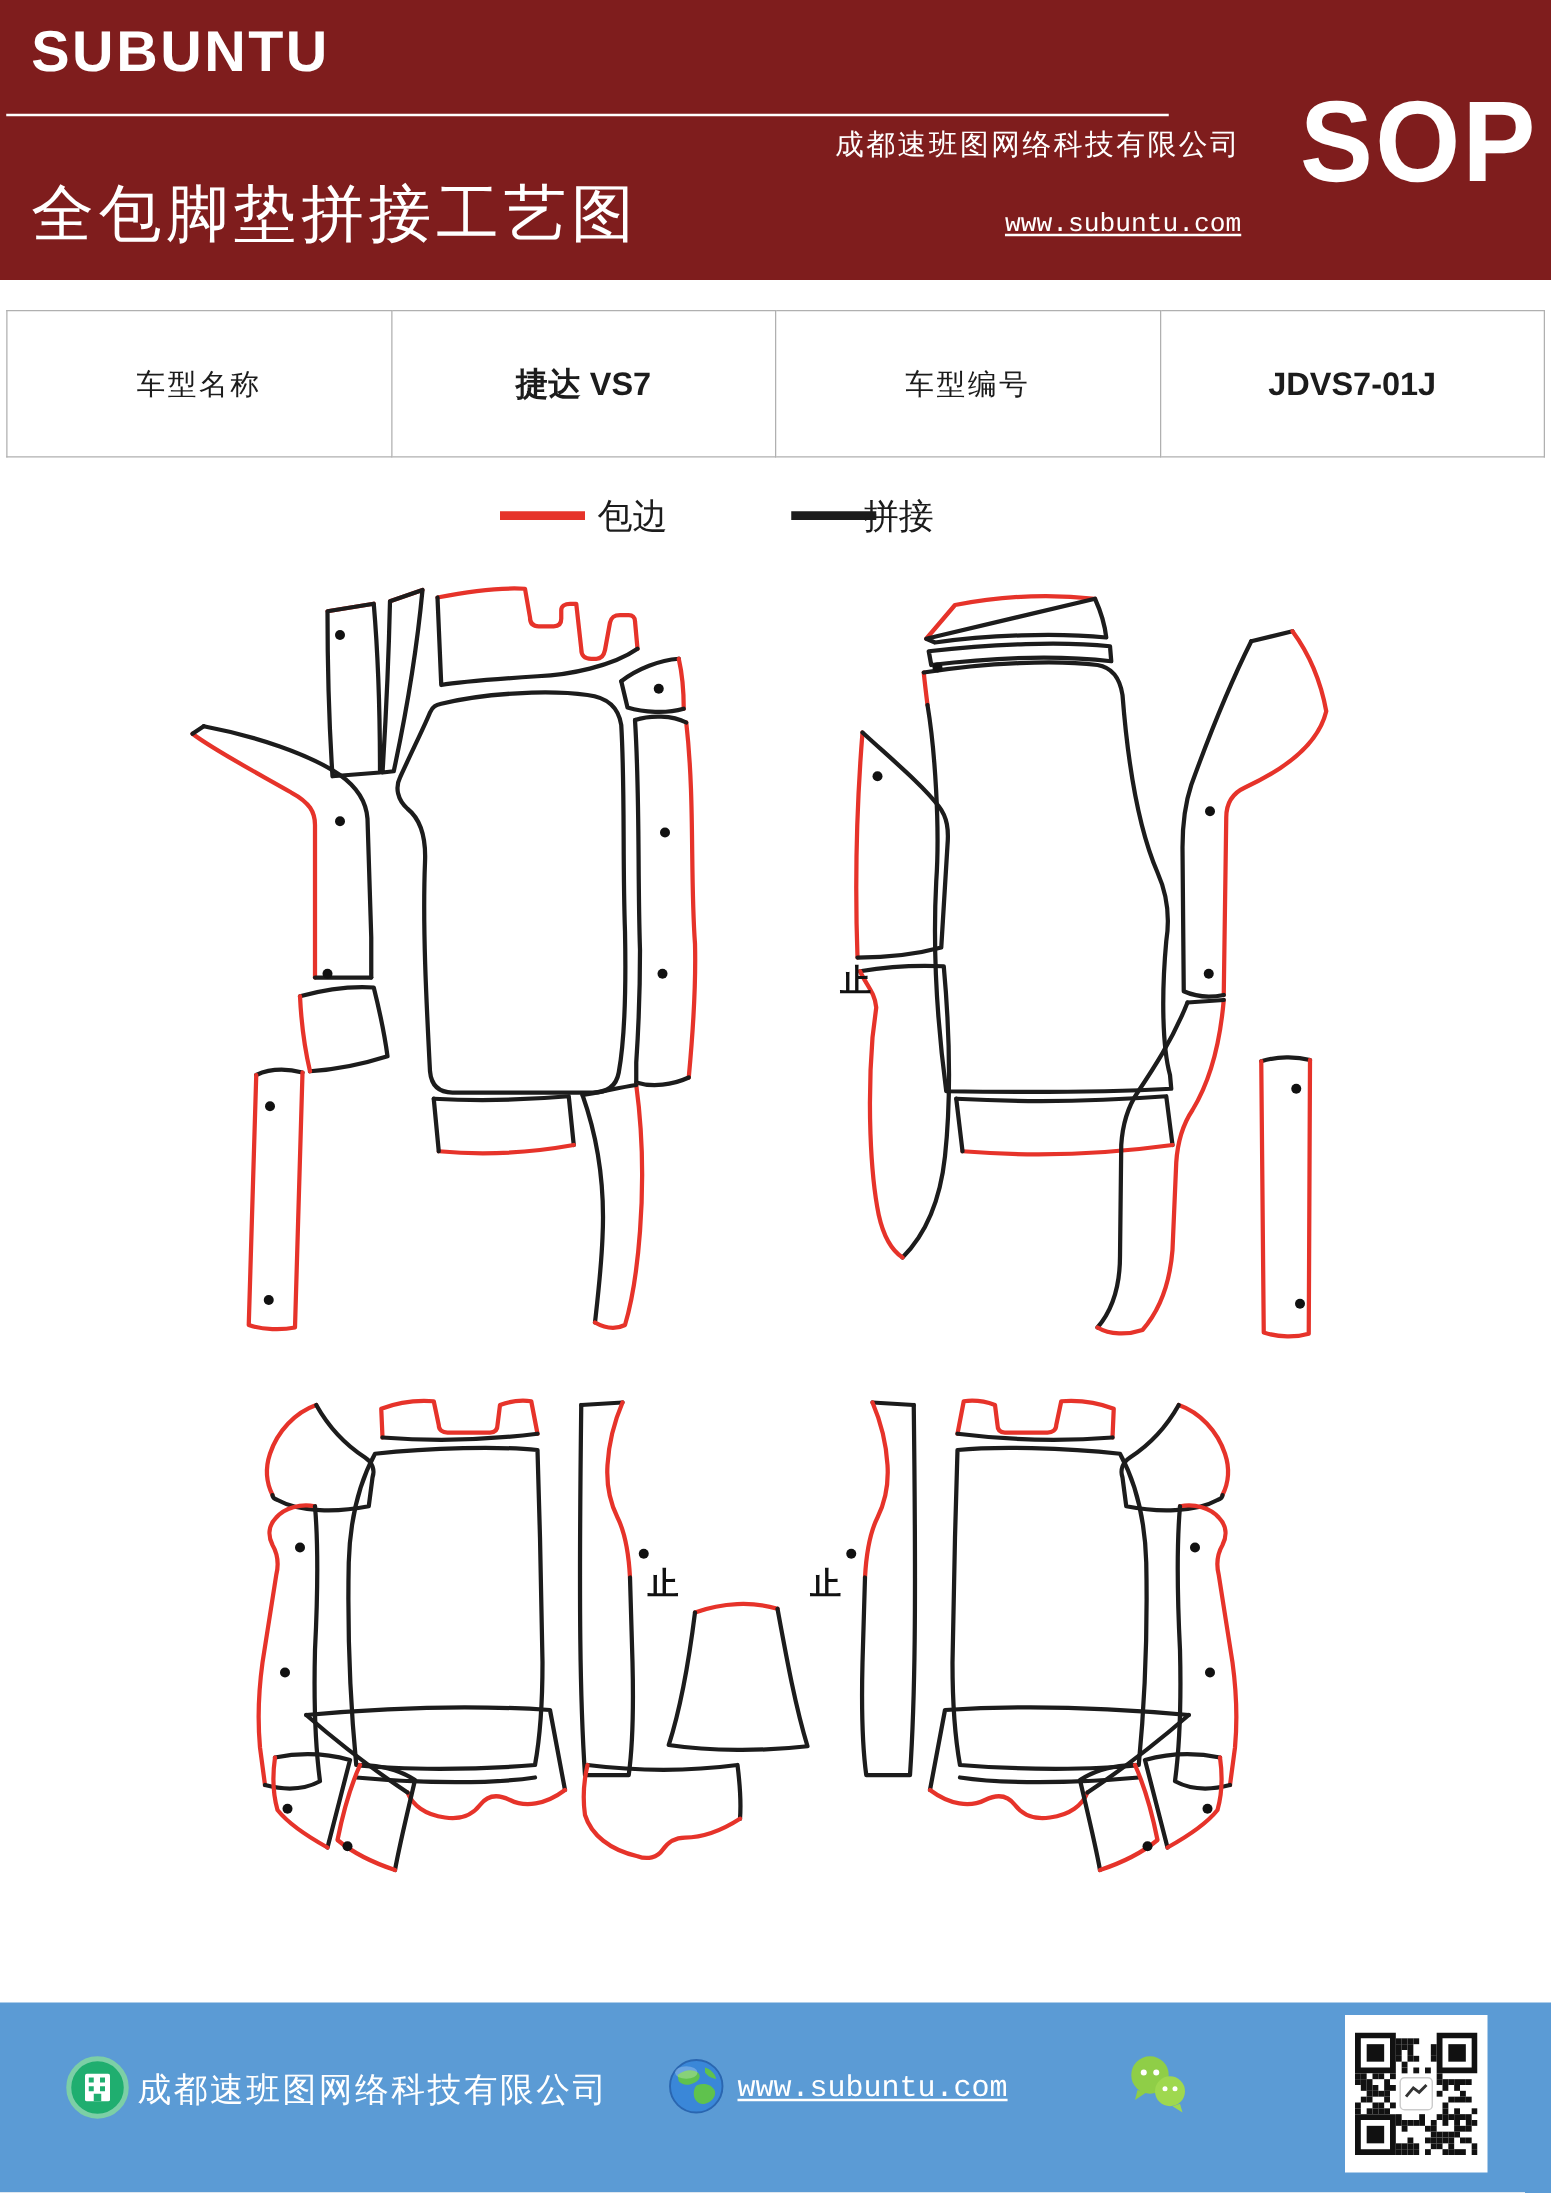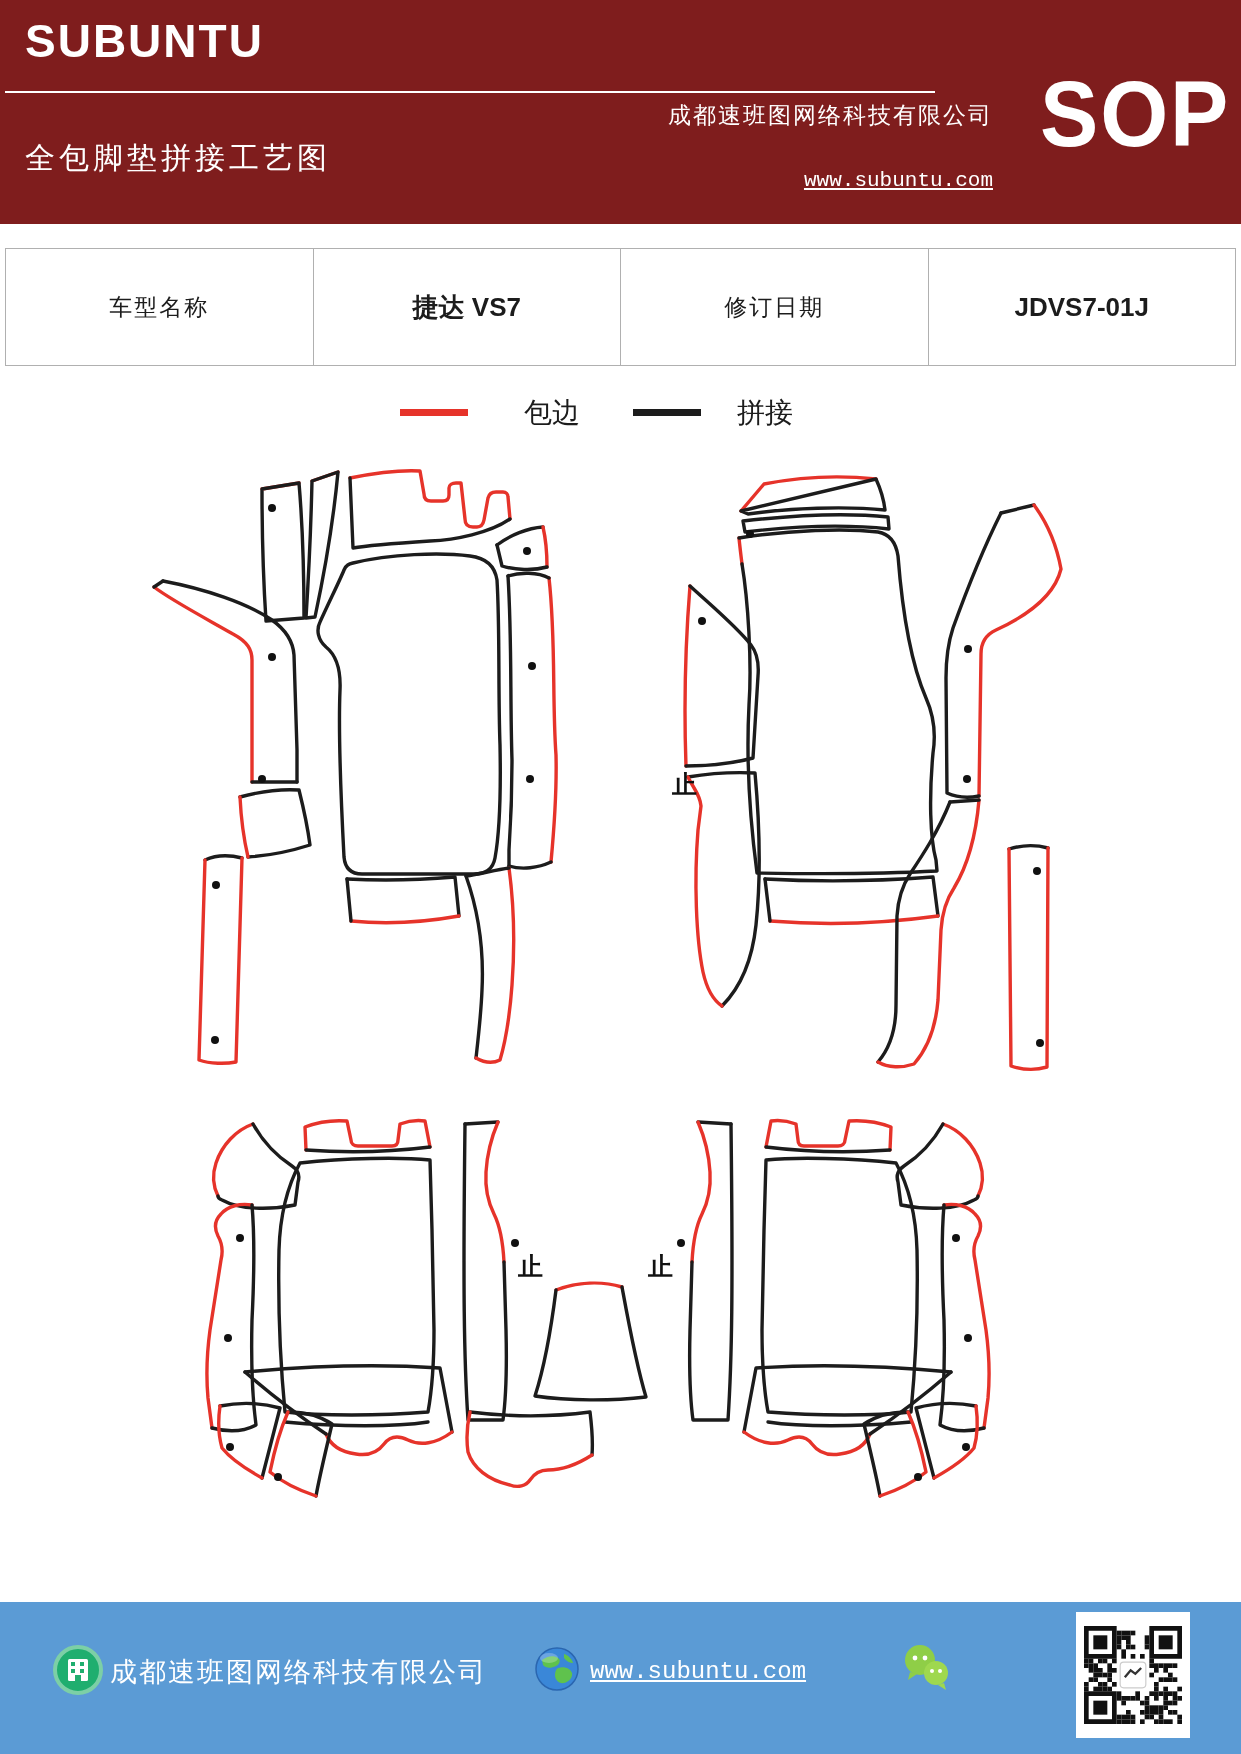--- a/index.html
+++ b/index.html
@@ -3,41 +3,41 @@
 <meta charset="utf-8">
 <style>
   html,body{margin:0;padding:0;background:#e9e9e9;}
   .page{position:relative;width:1241px;height:1754px;background:#ffffff;overflow:hidden;
         font-family:"Liberation Sans",sans-serif;color:#1c1c1c;}
   
   .header{position:absolute;left:0;top:0;width:1241px;height:224px;background:#7f1d1d;}
   .brand{position:absolute;left:25px;top:14px;font-size:46px;font-weight:bold;color:#fff;
          letter-spacing:2px;font-family:"Liberation Sans",sans-serif;}
   .hdr-line{position:absolute;left:5px;top:91px;width:930px;height:2px;background:#fff;}
-  .doc-title{position:absolute;left:25px;top:138px;font-size:30px;color:#fff;
+  .doc-title{position:absolute;left:25px;top:138px;font-size:50px;color:#fff;
              font-family:Liberation Sans, sans-serif;letter-spacing:4px;}
   .hdr-right{position:absolute;right:248px;top:100px;width:420px;text-align:right;color:#fff;}
   .hdr-company{font-size:23px;font-family:"Liberation Serif",serif;letter-spacing:2px;}
   .hdr-web{margin-top:38px;font-size:21px;font-family:"Liberation Mono",monospace;
            text-decoration:underline;color:#fff;display:inline-block;}
   .hdr-mail{margin-top:4px;font-size:21px;font-family:"Liberation Mono",monospace;}
   .sop{position:absolute;left:1040px;top:62px;font-size:92px;font-weight:bold;color:#fff;
        transform:scaleX(.95);transform-origin:left top;letter-spacing:2px;}
   
   .info-table{position:absolute;left:5px;top:248px;width:1231px;height:118px;
               border-collapse:collapse;table-layout:fixed;}
   .info-table td{border:1.5px solid #b0b0b0;text-align:center;vertical-align:middle;height:59px;}
   .info-table td.lab{font-family:Liberation Serif, serif;font-size:23px;letter-spacing:2px;}
   .info-table td.val{font-family:"Liberation Sans",sans-serif;font-size:26px;font-weight:bold;}
   
   .legend{position:absolute;left:0;top:394px;width:1241px;height:40px;}
   .legend .bar{position:absolute;top:15px;height:7px;width:68px;}
   .bar-red{left:400px;background:#e6332a;}
   .bar-black{left:633px;background:#1c1c1c;}
-  .legend .lg-label{position:absolute;top:0px;font-size:28px;font-family:"Liberation Serif",serif;margin-left:46px;}
+  .legend .lg-label{position:absolute;top:0px;font-size:28px;font-family:"Liberation Serif",serif;}
   .lg-bind{left:478px;} .lg-splice{left:691px;}
   
   .drawing{position:absolute;left:0;top:430px;}
   .drawing path{fill:none;stroke-linecap:round;stroke-linejoin:round;}
   .drawing .k{stroke:#1c1c1c;stroke-width:3.4;}
   .drawing .r{stroke:#e6332a;stroke-width:3.4;}
   .drawing .d{fill:#111;stroke:none;}
   .drawing text.stop{font-size:25px;font-weight:bold;fill:#111;
                      font-family:"Liberation Serif",serif;}
   
@@ -64,21 +64,21 @@
       <div class="hdr-web">www.subuntu.com</div>
     </div>
     <div class="sop">SOP</div>
   </div>
 
   <table class="info-table">
     <tbody>
         <tr>
       <td class="lab">车型名称</td>
       <td class="val">捷达 VS7</td>
-      <td class="lab">修订日期</td>
+      <td class="lab">车型编号</td>
       <td class="val">JDVS7-01J</td>
     </tr>
   </tbody>
     </table>
 
   <div class="legend">
     <div class="bar bar-red"></div>
     <div class="lg-label lg-bind">包边</div>
     <div class="bar bar-black"></div>
     <div class="lg-label lg-splice">拼接</div>

